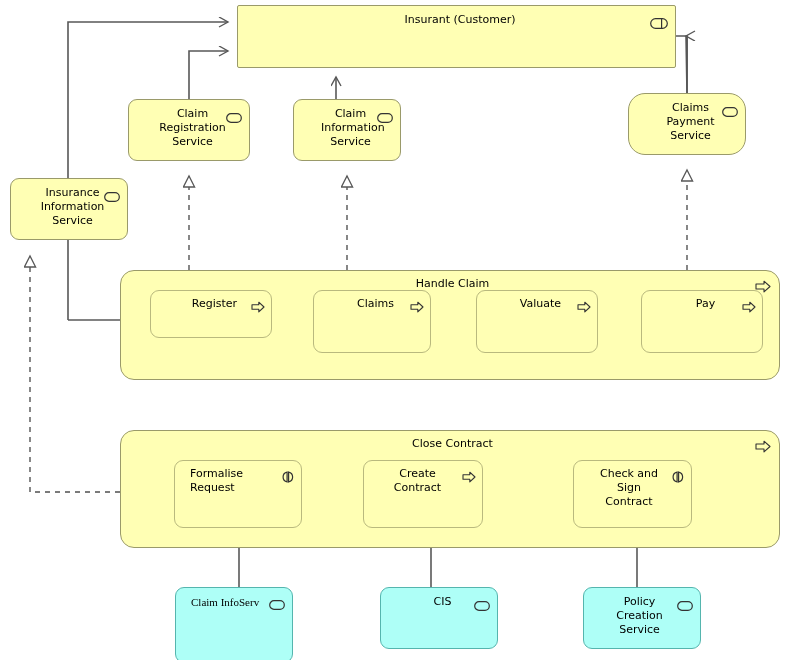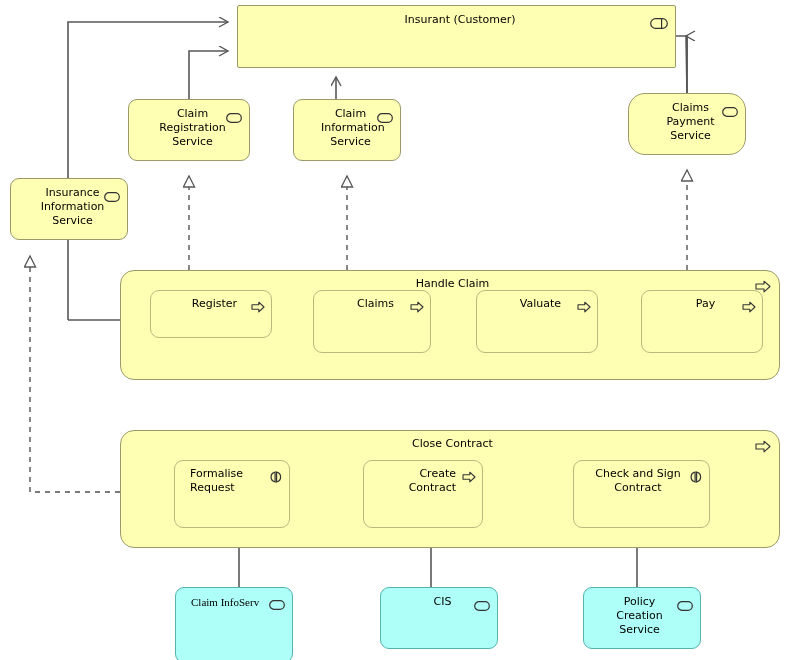--- a/index.html
+++ b/index.html
@@ -235,40 +235,40 @@
 
   <div class="node sub" style="left:641px; top:290px; width:122px; height:63px;">
     <div class="label">Pay</div>
     <span class="ico">
       <svg width="14" height="12" viewBox="0 0 14 12">
         <path d="M1,3.7 L7.8,3.7 L7.8,1.2 L13,6 L7.8,10.8 L7.8,8.3 L1,8.3 Z" fill="#ffffb4" stroke="#333333" stroke-width="1.1" stroke-linejoin="round"></path>
       </svg>
     </span>
   </div>
 
-  <div class="node sub" style="left:174px; top:460px; width:116px; height:68px;">
+  <div class="node sub" style="left:174px; top:460px; width:128px; height:68px;">
     <div class="label" style="text-align:left; padding-left:8px; padding-right:26px;">Formalise Request</div>
     <span class="ico">
       <svg width="14" height="12" viewBox="0 0 14 12">
         <path d="M6.1,1.1 A5,5 0 0 0 6.1,10.9 Z" fill="#ffffb4" stroke="#333333" stroke-width="1.2"></path>
         <path d="M7.6,1.1 A5,5 0 0 1 7.6,10.9 Z" fill="#ffffb4" stroke="#333333" stroke-width="1.2"></path>
       </svg>
     </span>
   </div>
 
   <div class="node sub" style="left:363px; top:460px; width:120px; height:68px;">
-    <div class="label" style="text-align:right; padding-left:8px; padding-right:26px;">Create Contract</div>
-    <span class="ico">
-      <svg width="14" height="12" viewBox="0 0 14 12">
-        <path d="M1,3.7 L7.8,3.7 L7.8,1.2 L13,6 L7.8,10.8 L7.8,8.3 L1,8.3 Z" fill="#ffffb4" stroke="#333333" stroke-width="1.1" stroke-linejoin="round"></path>
-      </svg>
-    </span>
-  </div>
-
-  <div class="node sub" style="left:573px; top:460px; width:137px; height:68px;text-decoration:underline;">
+    <div class="label" style="text-align:center; padding-left:8px; padding-right:26px;">Create Contract</div>
+    <span class="ico">
+      <svg width="14" height="12" viewBox="0 0 14 12">
+        <path d="M1,3.7 L7.8,3.7 L7.8,1.2 L13,6 L7.8,10.8 L7.8,8.3 L1,8.3 Z" fill="#ffffb4" stroke="#333333" stroke-width="1.1" stroke-linejoin="round"></path>
+      </svg>
+    </span>
+  </div>
+
+  <div class="node sub" style="left:573px; top:460px; width:119px; height:68px;text-decoration:underline;">
     <div class="label" style="padding-left:6px; padding-right:20px;">
       <span>Check and Sign</span><br>
       <span>Contract</span>
     </div>
     <span class="ico">
       <svg width="14" height="12" viewBox="0 0 14 12">
         <path d="M6.1,1.1 A5,5 0 0 0 6.1,10.9 Z" fill="#ffffb4" stroke="#333333" stroke-width="1.2"></path>
         <path d="M7.6,1.1 A5,5 0 0 1 7.6,10.9 Z" fill="#ffffb4" stroke="#333333" stroke-width="1.2"></path>
       </svg>
     </span>

